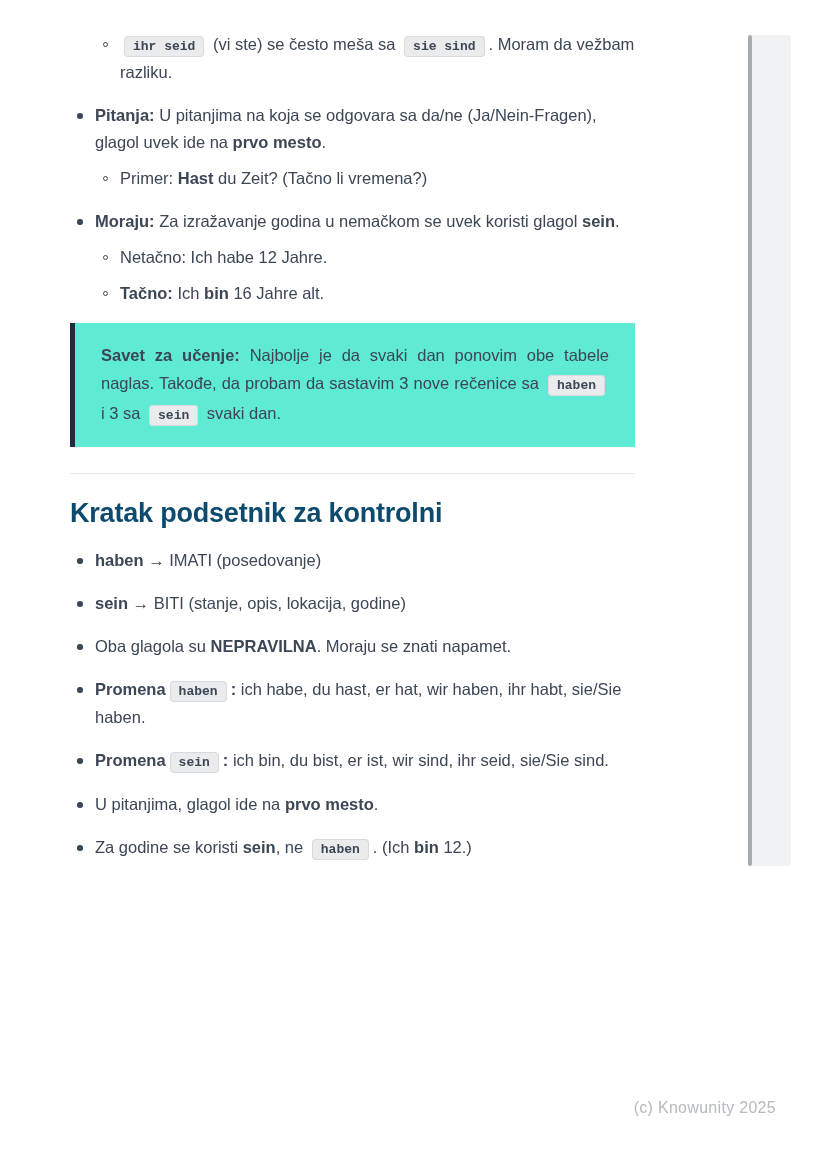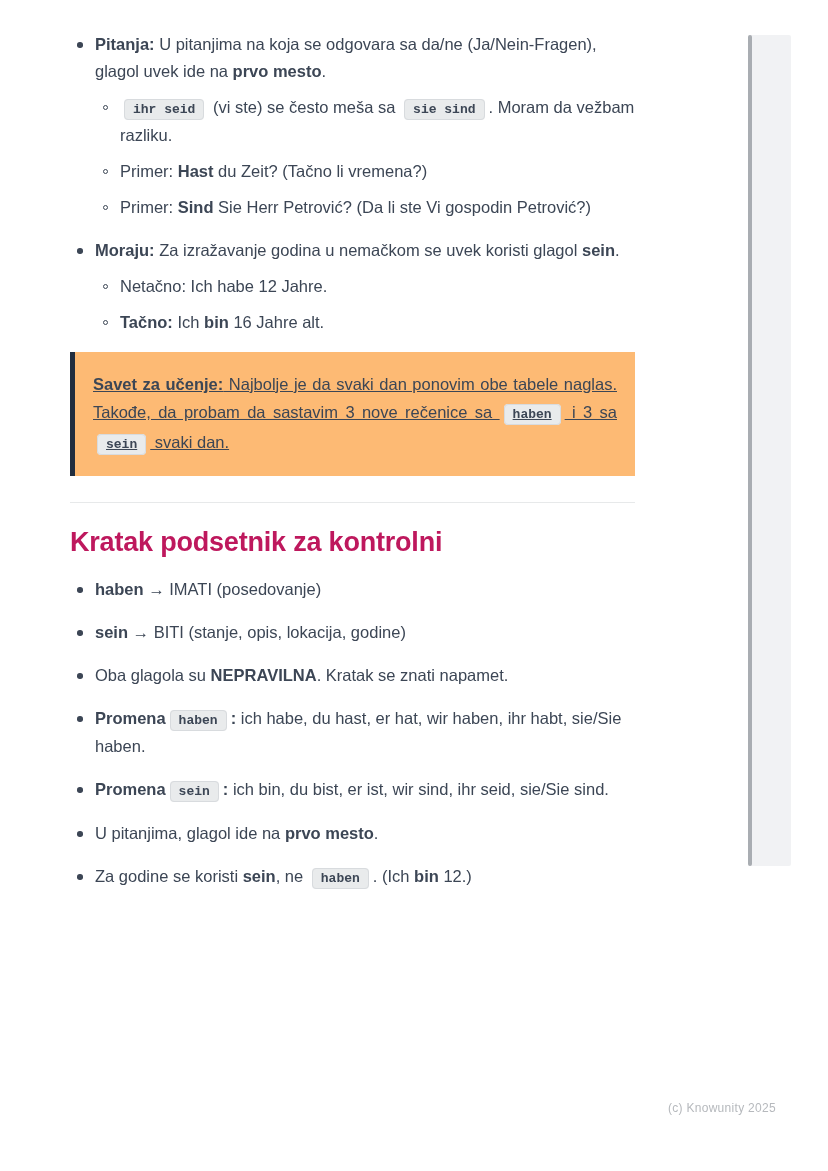--- a/index.html
+++ b/index.html
@@ -33,77 +33,75 @@
   .chip {
     font-family:"Liberation Mono", monospace;
     font-size:13px; font-weight:bold; color:#3c4655;
     background:#e9ebec; border:1px solid #d8dbde; border-radius:4px;
     padding:1.5px 8px 2.5px; margin:0 4px;
     white-space:nowrap; vertical-align:1px;
   }
   
   .callout {
     margin-top:16px;
-    background:#fdba74;
+    background:#5eead4;
     border-left:5px solid #212d3e;
-    padding:18px 18px;
-    text-decoration:underline;
+    padding:18px 26px;
   }
   .callout-text { text-align:justify; line-height:28px; }
   
   .divider { border:none; border-top:1px solid #e7e9ea; margin:26px 0 0; }
   .heading {
     margin-top:22px;
     font-size:27px; line-height:34px; font-weight:bold;
-    color:#be185d; letter-spacing:-0.2px;
+    color:#0c4a6e; letter-spacing:-0.2px;
   }
   .summary { margin-top:16px; }
   
   .scrollbar {
     position:absolute; left:748px; top:35px; width:43px; height:831px;
     background:#f1f2f4; border-radius:2px;
   }
   .scrollbar-thumb {
     position:absolute; left:0; top:0; width:4px; height:100%;
     background:#a9adb2; border-radius:2px;
   }
   
   .footer {
     position:absolute; top:1101px; right:52px;
-    font-size:12px; line-height:14px; color:#b6b9bd; letter-spacing:0.3px;
+    font-size:16px; line-height:14px; color:#b6b9bd; letter-spacing:0.3px;
   }
 </style>
 </head>
 <body>
 
 <div class="page">
   <div class="content">
 
     <div class="list intro">
+        <div class="li sub"><span class="marker"></span><span><code class="chip">ihr seid</code><span> (vi ste) se često meša sa </span><code class="chip">sie sind</code><span>. Moram da vežbam razliku.</span></span></div>
         <div class="li main"><span class="marker"></span><span><span class="b">Pitanja:</span><span> U pitanjima na koja se odgovara sa da/ne (Ja/Nein-Fragen), glagol uvek ide na </span><span class="b">prvo mesto</span><span>.</span></span></div>
-        <div class="li sub"><span class="marker"></span><span><code class="chip">ihr seid</code><span> (vi ste) se često meša sa </span><code class="chip">sie sind</code><span>. Moram da vežbam razliku.</span></span></div>
         <div class="li sub"><span class="marker"></span><span><span>Primer: </span><span class="b">Hast</span><span> du Zeit? (Tačno li vremena?)</span></span></div>
-        <div class="li sub"><span class="marker"></span><span><span>Primer: </span><span class="b">Sind</span><span> Sie Herr Petrović? (Da li ste Vi gospodin Petrović?)</span></span></div>
         <div class="li main"><span class="marker"></span><span><span class="b">Moraju:</span><span> Za izražavanje godina u nemačkom se uvek koristi glagol </span><span class="b">sein</span><span>.</span></span></div>
         <div class="li sub"><span class="marker"></span><span><span>Netačno: Ich habe 12 Jahre.</span></span></div>
         <div class="li sub"><span class="marker"></span><span><span class="b">Tačno:</span><span> Ich </span><span class="b">bin</span><span> 16 Jahre alt.</span></span></div>
       </div>
 
     <div class="callout">
       <div class="callout-text"><span class="b">Savet za učenje:</span><span> Najbolje je da svaki dan ponovim obe tabele naglas. Takođe, da probam da sastavim 3 nove rečenice sa </span><code class="chip">haben</code><span> i 3 sa </span><code class="chip">sein</code><span> svaki dan.</span></div>
     </div>
 
     <hr class="divider">
 
     <h2 class="heading">Kratak podsetnik za kontrolni</h2>
 
     <div class="list summary">
         <div class="li main"><span class="marker"></span><span><span class="b">haben</span><span> → IMATI (posedovanje)</span></span></div>
         <div class="li main"><span class="marker"></span><span><span class="b">sein</span><span> → BITI (stanje, opis, lokacija, godine)</span></span></div>
-        <div class="li main"><span class="marker"></span><span><span>Oba glagola su </span><span class="b">NEPRAVILNA</span><span>. Kratak se znati napamet.</span></span></div>
+        <div class="li main"><span class="marker"></span><span><span>Oba glagola su </span><span class="b">NEPRAVILNA</span><span>. Moraju se znati napamet.</span></span></div>
         <div class="li main"><span class="marker"></span><span><span class="b">Promena</span><code class="chip">haben</code><span class="b">:</span><span> ich habe, du hast, er hat, wir haben, ihr habt, sie/Sie haben.</span></span></div>
         <div class="li main"><span class="marker"></span><span><span class="b">Promena</span><code class="chip">sein</code><span class="b">:</span><span> ich bin, du bist, er ist, wir sind, ihr seid, sie/Sie sind.</span></span></div>
         <div class="li main"><span class="marker"></span><span><span>U pitanjima, glagol ide na </span><span class="b">prvo mesto</span><span>.</span></span></div>
         <div class="li main"><span class="marker"></span><span><span>Za godine se koristi </span><span class="b">sein</span><span>, ne </span><code class="chip">haben</code><span>. (Ich </span><span class="b">bin</span><span> 12.)</span></span></div>
       </div>
 
   </div>
 
   <div class="scrollbar">
     <div class="scrollbar-thumb"></div>

